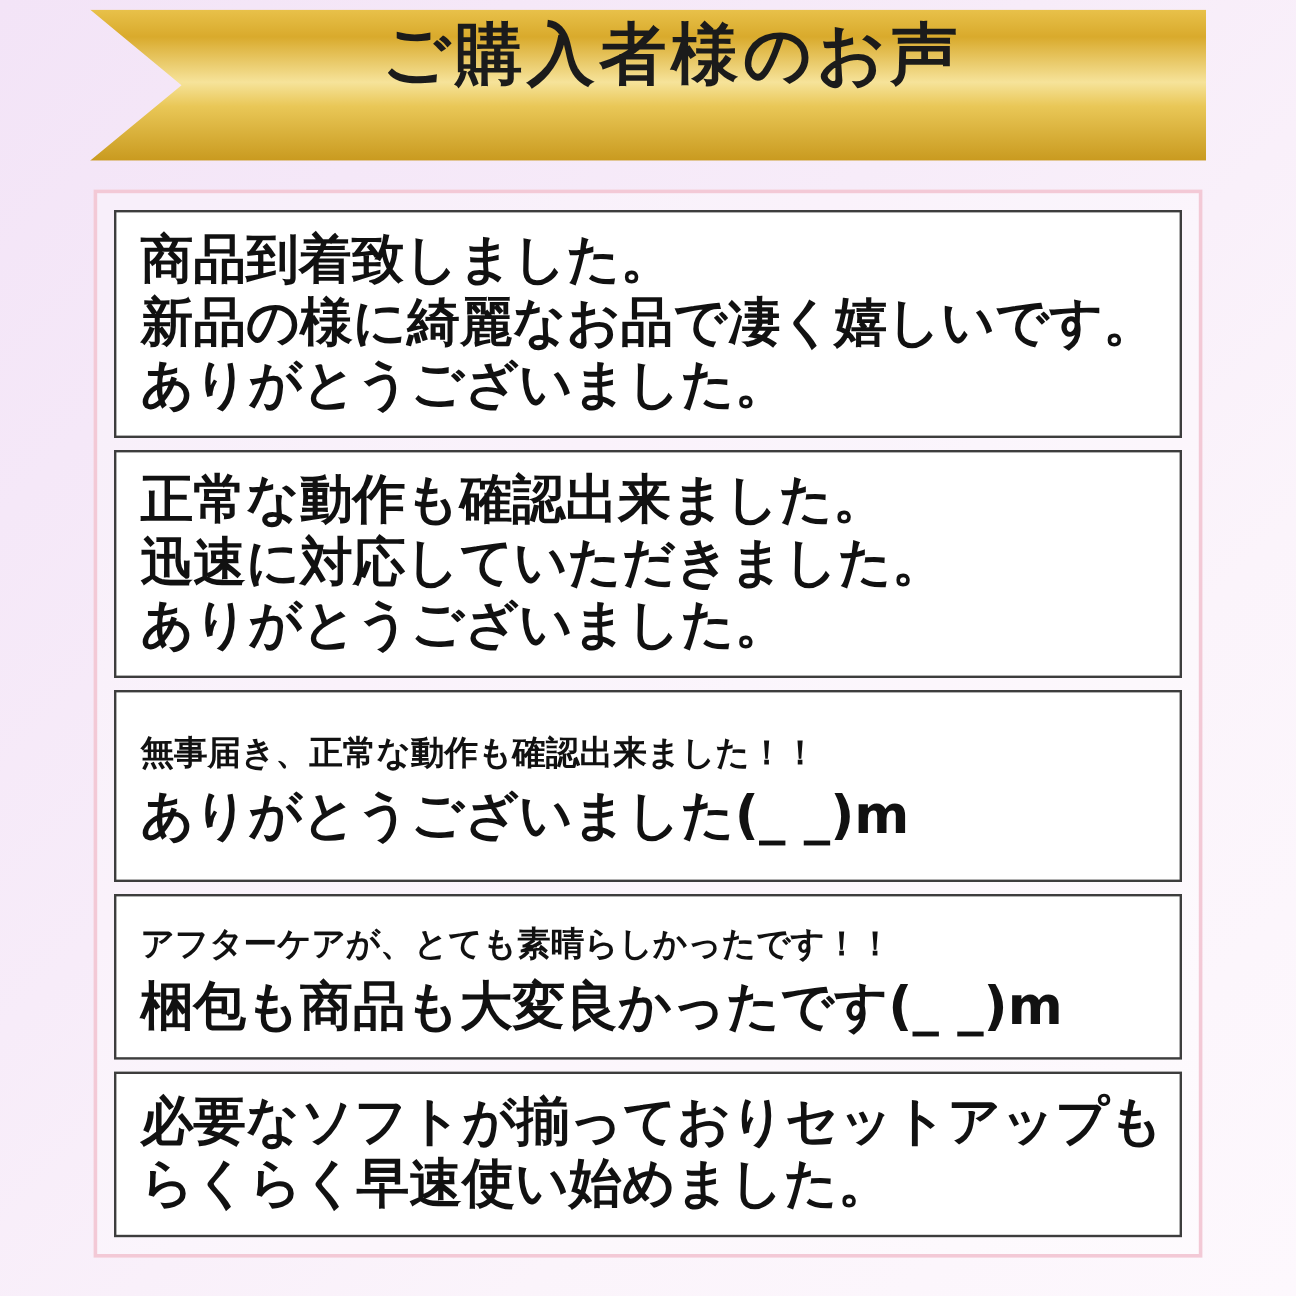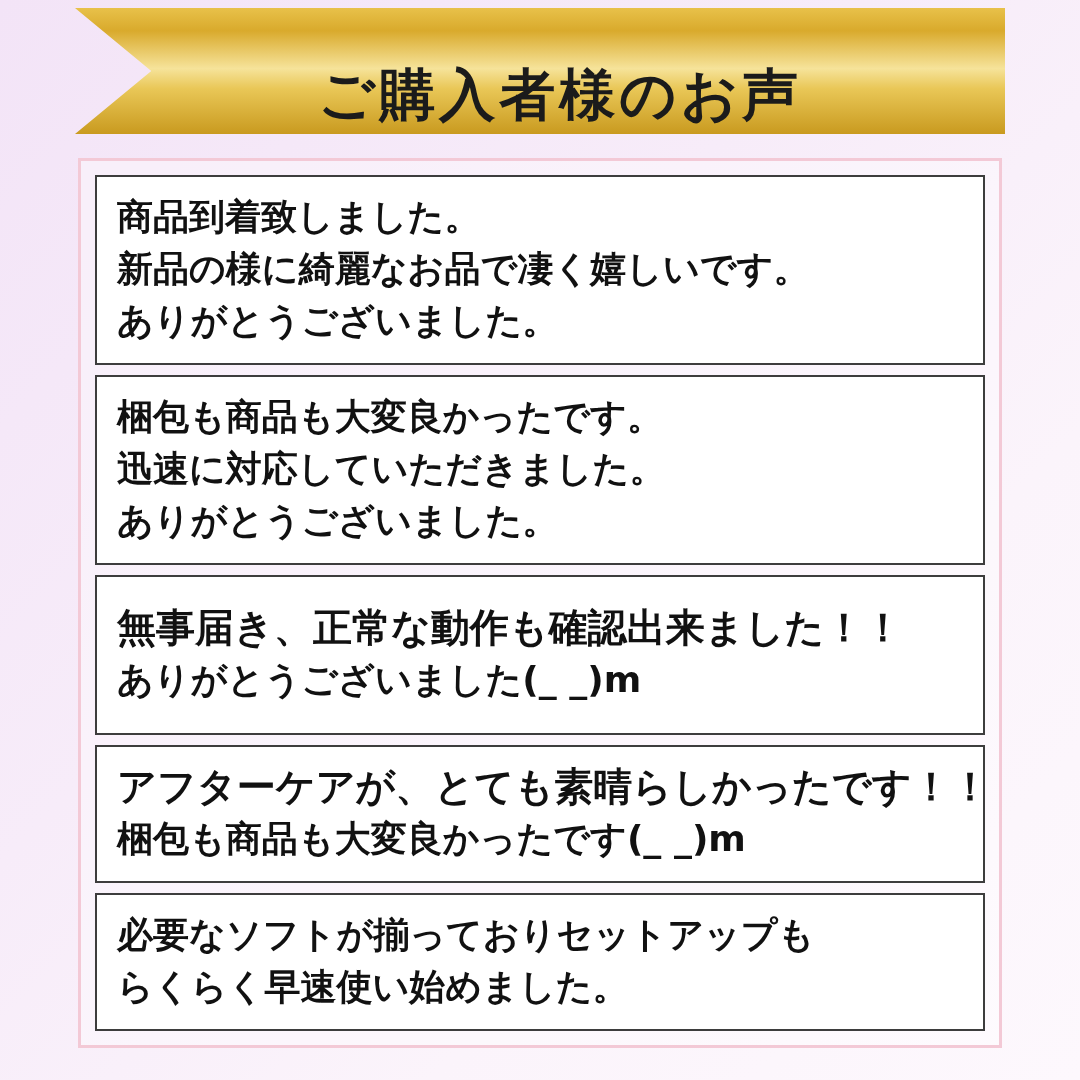--- a/index.html
+++ b/index.html
@@ -32,21 +32,21 @@
   }
   .ribbon {
     position: absolute;
     top: 0;
     left: 75px;
     width: 930px;
     height: 126px;
     background: linear-gradient(180deg, #e8c14a 0%, #d9aa2c 18%, #f6e39a 48%, #e9c757 64%, #c99a1f 100%);
     clip-path: polygon(0 0, 100% 0, 100% 100%, 0 100%, 8.2% 50%);
     display: flex;
-    align-items: flex-end;
+    align-items: flex-start;
     justify-content: center;
   }
   .ribbon-title {
     font-family: "DejaVu Sans", "Liberation Sans", sans-serif;
     font-weight: bold;
     font-size: 56px;
     letter-spacing: 4px;
     color: #1b1b1b;
     padding-left: 40px;
     white-space: nowrap;
@@ -79,28 +79,28 @@
   }
   .review.r1 { height: 196px; }
   .review.r2 { height: 196px; }
   .review.r3 { height: 196px; }
   .review.r4 { height: 148px; }
   .review.r5 { height: 148px; }
 
   .line {
     font-family: "DejaVu Sans", "Liberation Sans", sans-serif;
     font-weight: bold;
-    font-size: 36px;
+    font-size: 44px;
     line-height: 52px;
     color: #111111;
     white-space: nowrap;
     letter-spacing: 0px;
   }
   .line.small {
-    font-size: 39px;
+    font-size: 28px;
   }
 </style>
 </head>
 <body>
 
 <div class="page">
 
   <div class="ribbon-wrap">
     <div class="ribbon">
       <div class="ribbon-title">ご購入者様のお声</div>
@@ -109,21 +109,21 @@
 
   <div class="frame">
 
     <div class="review r1">
       <div class="line">商品到着致しました。</div>
       <div class="line">新品の様に綺麗なお品で凄く嬉しいです。</div>
       <div class="line">ありがとうございました。</div>
     </div>
 
     <div class="review r2">
-      <div class="line">梱包も商品も大変良かったです。</div>
+      <div class="line">正常な動作も確認出来ました。</div>
       <div class="line">迅速に対応していただきました。</div>
       <div class="line">ありがとうございました。</div>
     </div>
 
     <div class="review r3">
       <div class="line small">無事届き、正常な動作も確認出来ました！！</div>
       <div class="line">ありがとうございました(_ _)m</div>
     </div>
 
     <div class="review r4">

